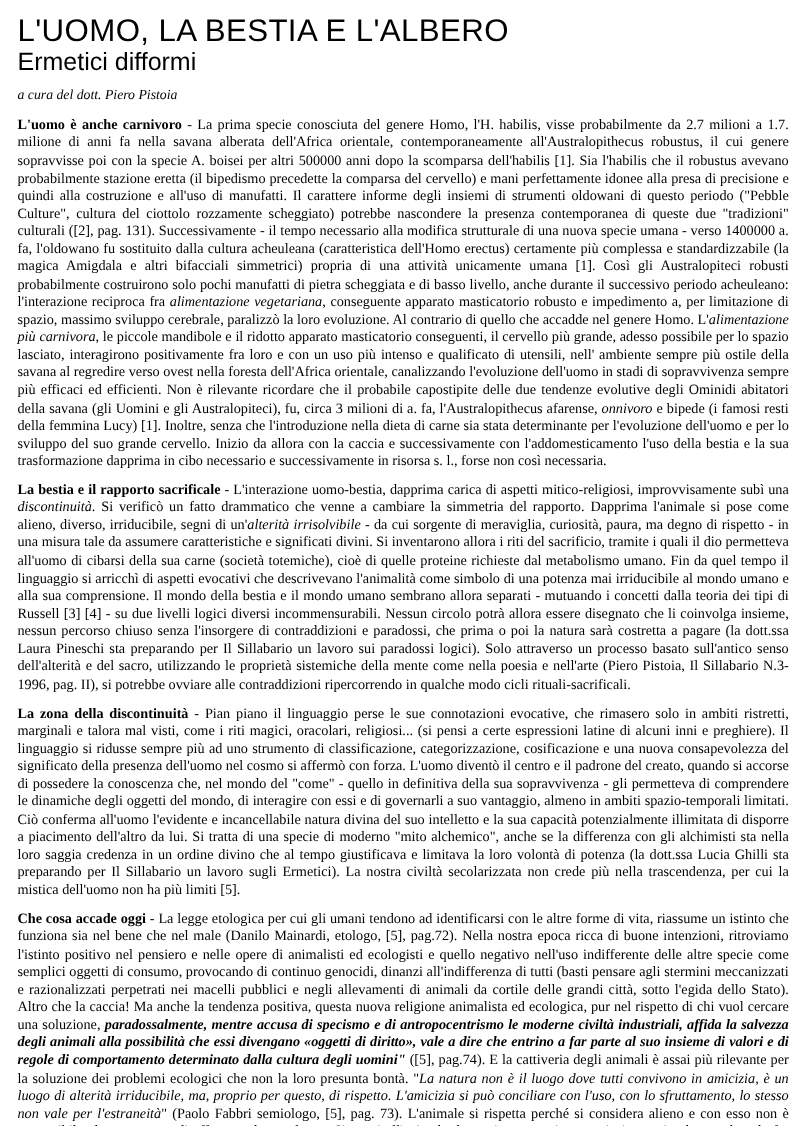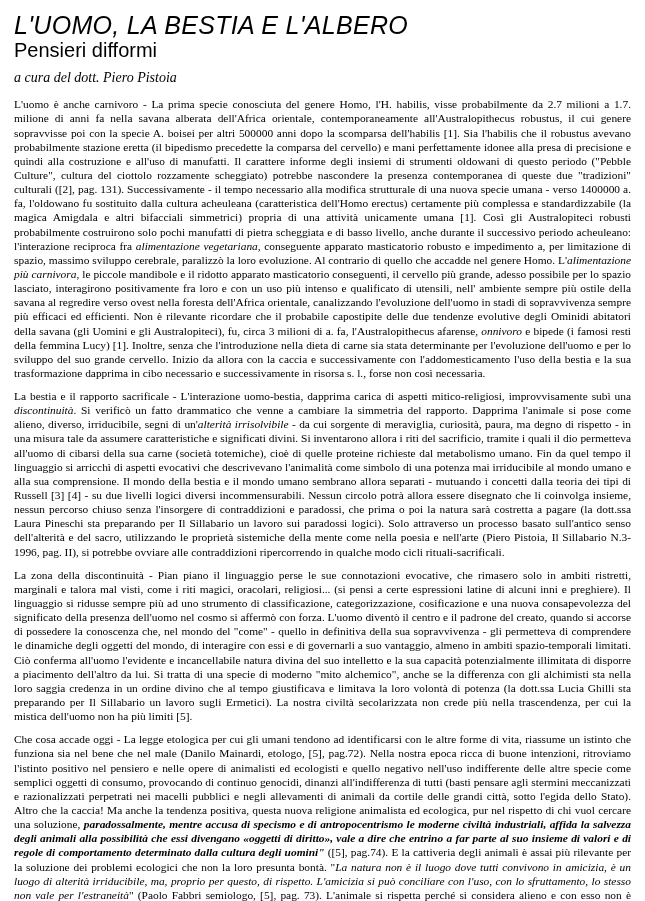--- a/index.html
+++ b/index.html
@@ -19,67 +19,66 @@
     padding: 10px 14px 8px 14px;
   }
   .title {
     font-family: "Liberation Sans", sans-serif;
     font-size: 25px;
     font-weight: normal;
     letter-spacing: 0.3px;
     line-height: 1.05;
     margin: 2px 0 1px 0;
     color: #000;
-    font-style: italic;
   }
   .subtitle {
     font-family: "Liberation Sans", sans-serif;
     font-size: 20px;
     font-weight: normal;
     line-height: 1.1;
     margin: 0 0 9px 0;
     color: #000;
   }
   .byline {
     font-family: "Liberation Serif", serif;
     font-style: italic;
-    font-size: 14px;
+    font-size: 11px;
     margin: 0 0 11px 0;
     color: #000;
   }
   .section {
     margin: 0 0 9px 0;
   }
   p.body {
     font-size: 11.4px;
     line-height: 1.24;
     text-align: justify;
     margin: 0;
     color: #000;
     hyphens: auto;
   }
   .lead {
-    font-weight: normal;
+    font-weight: bold;
   }
   .ital {
     font-style: italic;
     margin-top: 15px;
   }
   .bolditalic {
     font-weight: bold;
     font-style: italic;
   }
 </style>
 </head>
 <body>
 
 <div class="page">
 
   <h1 class="title">L'UOMO, LA BESTIA E L'ALBERO</h1>
-  <h2 class="subtitle">Pensieri difformi</h2>
+  <h2 class="subtitle">Ermetici difformi</h2>
   <div class="byline">a cura del dott. Piero Pistoia</div>
 
   <div class="section">
     <p class="body"><span class="lead">L'uomo è anche carnivoro</span><span> - </span><span>La prima specie conosciuta del genere Homo, l'H. habilis, visse probabilmente da 2.7 milioni a 1.7. milione di anni fa nella savana alberata dell'Africa orientale, contemporaneamente all'Australopithecus robustus, il cui genere sopravvisse poi con la specie A. boisei per altri 500000 anni dopo la scomparsa dell'habilis [1]. Sia l'habilis che il robustus avevano probabilmente stazione eretta (il bipedismo precedette la comparsa del cervello) e mani perfettamente idonee alla presa di precisione e quindi alla costruzione e all'uso di manufatti. Il carattere informe degli insiemi di strumenti oldowani di questo periodo ("Pebble Culture", cultura del ciottolo rozzamente scheggiato) potrebbe nascondere la presenza contemporanea di queste due "tradizioni" culturali ([2], pag. 131). Successivamente - il tempo necessario alla modifica strutturale di una nuova specie umana - verso 1400000 a. fa, l'oldowano fu sostituito dalla cultura acheuleana (caratteristica dell'Homo erectus) certamente più complessa e standardizzabile (la magica Amigdala e altri bifacciali simmetrici) propria di una attività unicamente umana [1]. Così gli Australopiteci robusti probabilmente costruirono solo pochi manufatti di pietra scheggiata e di basso livello, anche durante il successivo periodo acheuleano: l'interazione reciproca fra </span><span class="ital">alimentazione vegetariana</span><span>, conseguente apparato masticatorio robusto e impedimento a, per limitazione di spazio, massimo sviluppo cerebrale, paralizzò la loro evoluzione. Al contrario di quello che accadde nel genere Homo. L'</span><span class="ital">alimentazione più carnivora</span><span>, le piccole mandibole e il ridotto apparato masticatorio conseguenti, il cervello più grande, adesso possibile per lo spazio lasciato, interagirono positivamente fra loro e con un uso più intenso e qualificato di utensili, nell' ambiente sempre più ostile della savana al regredire verso ovest nella foresta dell'Africa orientale, canalizzando l'evoluzione dell'uomo in stadi di sopravvivenza sempre più efficaci ed efficienti. Non è rilevante ricordare che il probabile capostipite delle due tendenze evolutive degli Ominidi abitatori della savana (gli Uomini e gli Australopiteci), fu, circa 3 milioni di a. fa, l'Australopithecus afarense, </span><span class="ital">onnivoro</span><span> e bipede (i famosi resti della femmina Lucy) [1]. Inoltre, senza che l'introduzione nella dieta di carne sia stata determinante per l'evoluzione dell'uomo e per lo sviluppo del suo grande cervello. Inizio da allora con la caccia e successivamente con l'addomesticamento l'uso della bestia e la sua trasformazione dapprima in cibo necessario e successivamente in risorsa s. l., forse non così necessaria.</span></p>
   </div>
 
   <div class="section">
     <p class="body"><span class="lead">La bestia e il rapporto sacrificale</span><span> - </span><span>L'interazione uomo-bestia, dapprima carica di aspetti mitico-religiosi, improvvisamente subì una </span><span class="ital">discontinuità</span><span>. Si verificò un fatto drammatico che venne a cambiare la simmetria del rapporto. Dapprima l'animale si pose come alieno, diverso, irriducibile, segni di un'</span><span class="ital">alterità irrisolvibile</span><span> - da cui sorgente di meraviglia, curiosità, paura, ma degno di rispetto - in una misura tale da assumere caratteristiche e significati divini. Si inventarono allora i riti del sacrificio, tramite i quali il dio permetteva all'uomo di cibarsi della sua carne (società totemiche), cioè di quelle proteine richieste dal metabolismo umano. Fin da quel tempo il linguaggio si arricchì di aspetti evocativi che descrivevano l'animalità come simbolo di una potenza mai irriducibile al mondo umano e alla sua comprensione. Il mondo della bestia e il mondo umano sembrano allora separati - mutuando i concetti dalla teoria dei tipi di Russell [3] [4] - su due livelli logici diversi incommensurabili. Nessun circolo potrà allora essere disegnato che li coinvolga insieme, nessun percorso chiuso senza l'insorgere di contraddizioni e paradossi, che prima o poi la natura sarà costretta a pagare (la dott.ssa Laura Pineschi sta preparando per Il Sillabario un lavoro sui paradossi logici). Solo attraverso un processo basato sull'antico senso dell'alterità e del sacro, utilizzando le proprietà sistemiche della mente come nella poesia e nell'arte (Piero Pistoia, Il Sillabario N.3-1996, pag. II), si potrebbe ovviare alle contraddizioni ripercorrendo in qualche modo cicli rituali-sacrificali.</span></p>
   </div>
 

